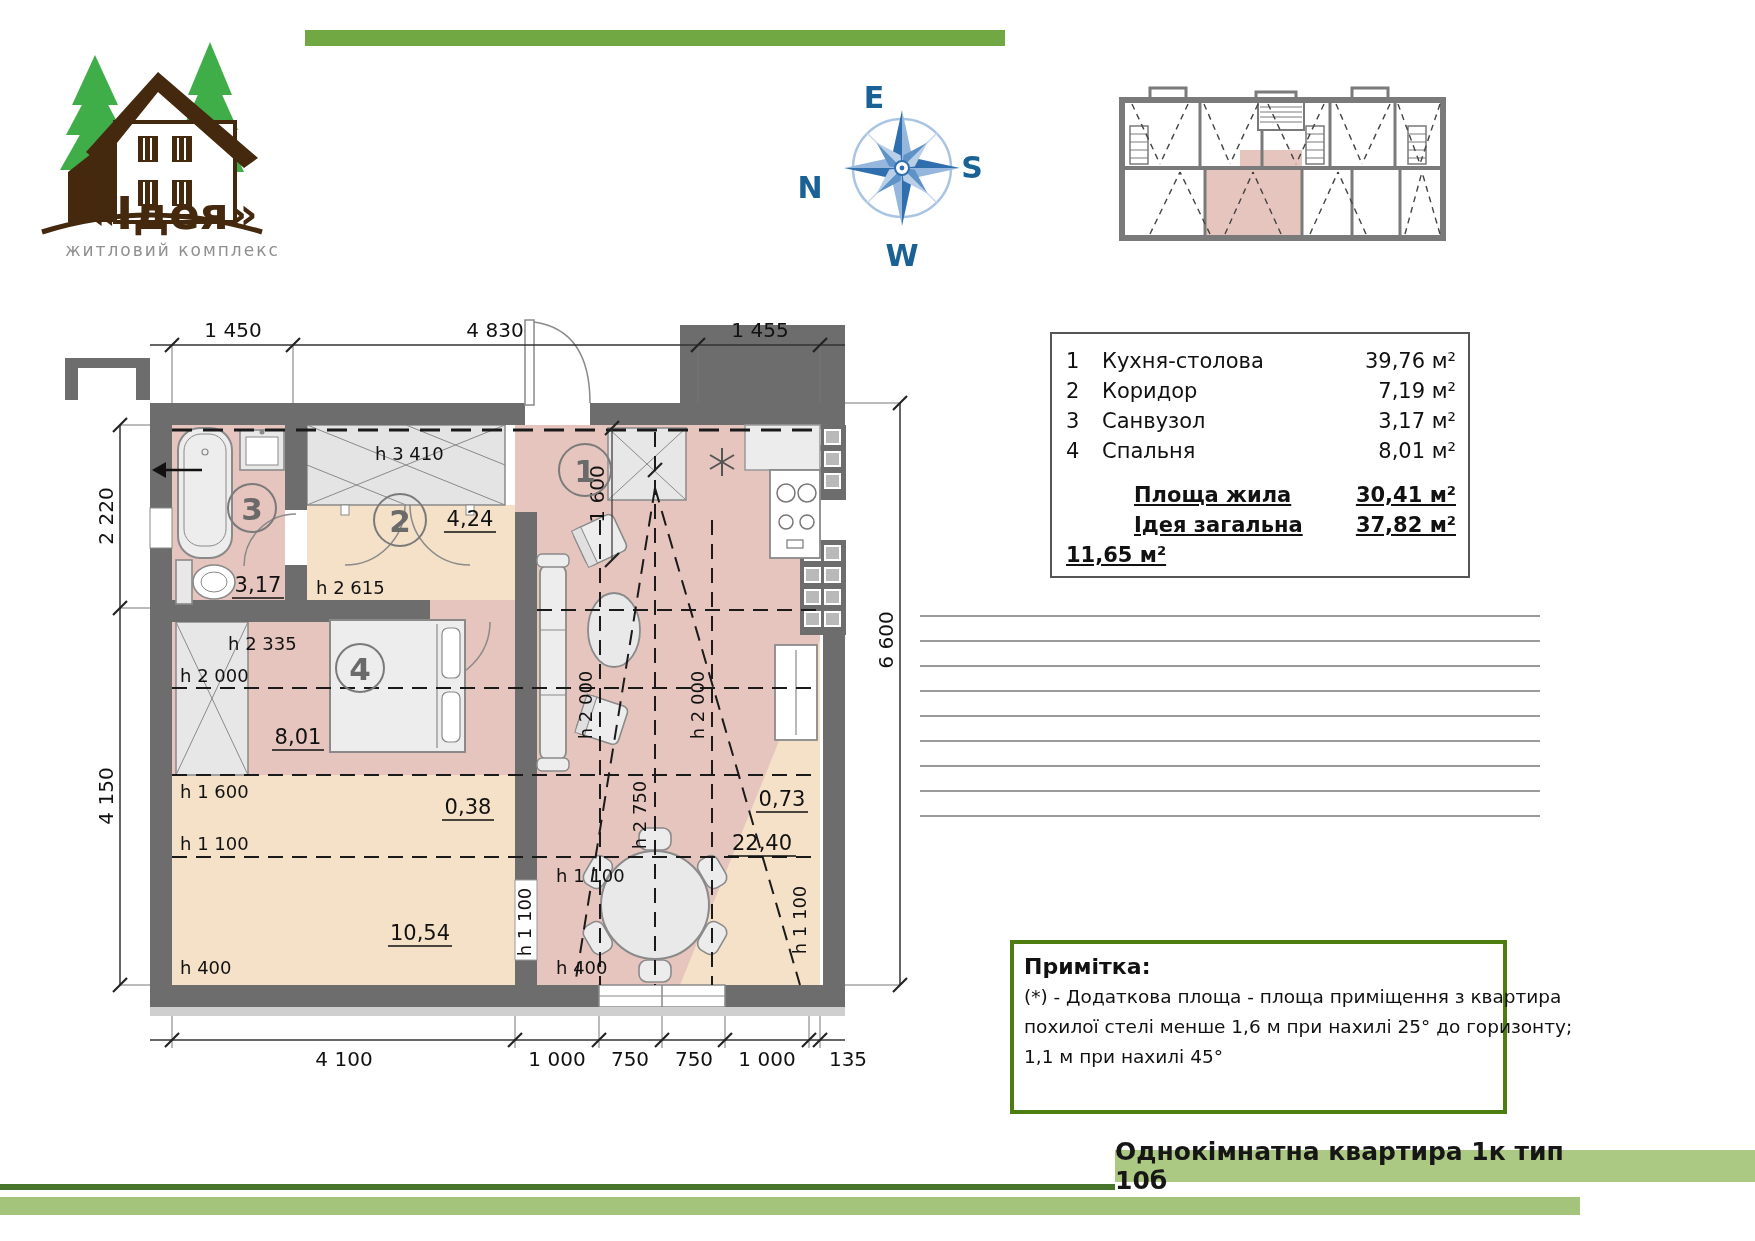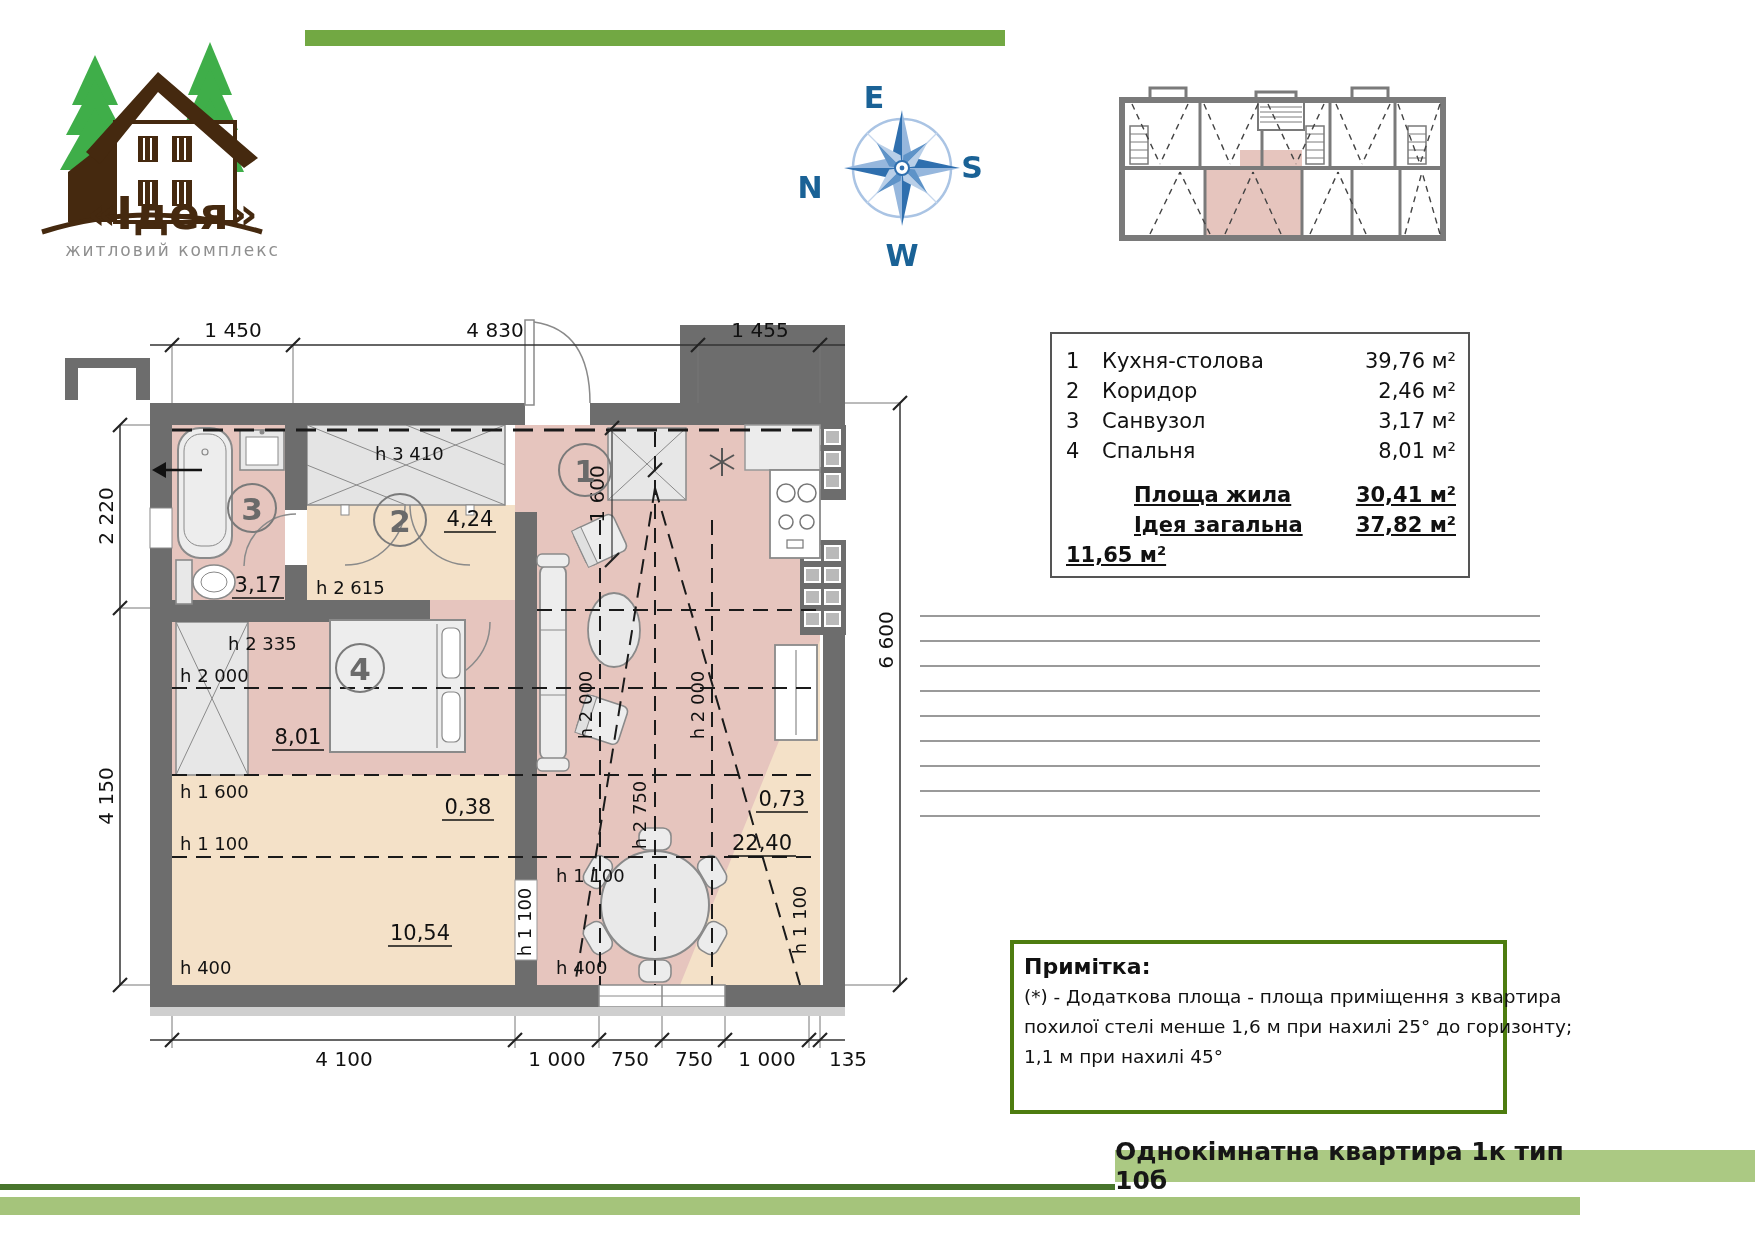--- a/index.html
+++ b/index.html
@@ -464,21 +464,21 @@
 
   <div class="abs" id="rooms-table">
     <div class="trow">
       <span class="num">1</span>
       <span class="nm">Кухня-столова</span>
       <span class="ar">39,76 м²</span>
     </div>
     <div class="trow">
       <span class="num">2</span>
       <span class="nm">Коридор</span>
-      <span class="ar">2,46 м²</span>
+      <span class="ar">7,19 м²</span>
     </div>
     <div class="trow">
       <span class="num">3</span>
       <span class="nm">Санвузол</span>
       <span class="ar">3,17 м²</span>
     </div>
     <div class="trow">
       <span class="num">4</span>
       <span class="nm">Спальня</span>
       <span class="ar">8,01 м²</span>

